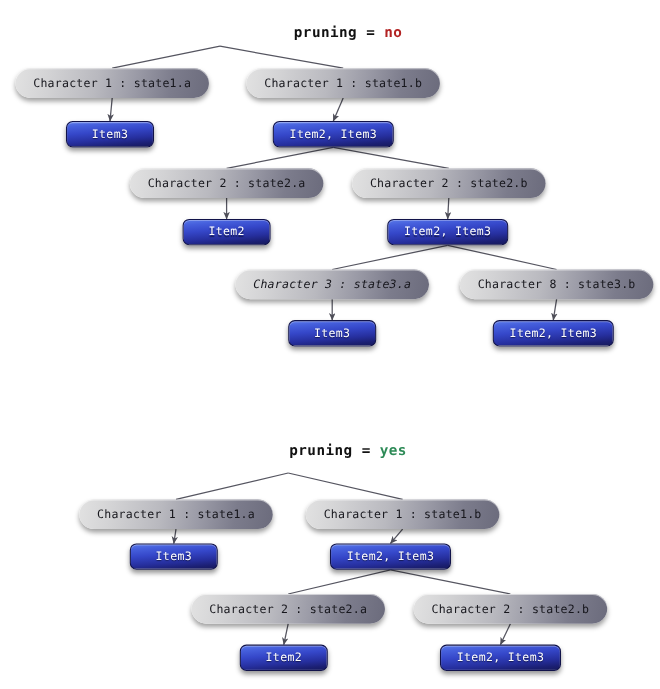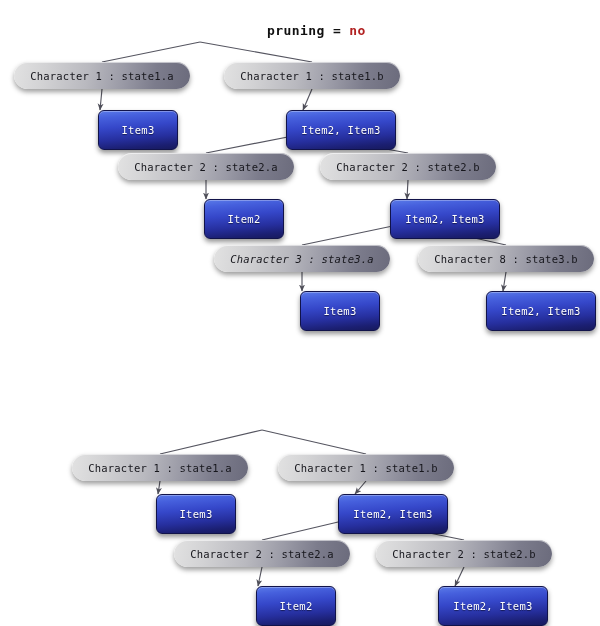--- a/index.html
+++ b/index.html
@@ -69,48 +69,50 @@
         #6b6b7c 100%);
     color: #16161c;
     font-size: 10.5px;
     letter-spacing: 0.2px;
     box-shadow: 0 3px 5px rgba(0,0,0,0.38),
                 0 1px 0 rgba(255,255,255,0.55) inset;
     justify-content: center;
   }
 
   .node-item {
-    height: 40px;
+    height: 24px;
     border-radius: 6px;
     background: linear-gradient(175deg,
         #5a7ae8 0%,
         #4660dd 16%,
         #3547c9 40%,
         #262f9e 68%,
         #1b1f72 88%,
         #171a5e 100%);
     color: #ffffff;
     font-size: 10.5px;
     letter-spacing: 0.3px;
     border: 1px solid #11134a;
     text-shadow: 0 1px 1px rgba(0,0,0,0.5);
     box-shadow: 0 3px 5px rgba(0,0,0,0.42),
                 0 1px 0 rgba(255,255,255,0.30) inset;
-    margin-left: 38px;
   }
 </style>
 </head>
 <body>
 
 <div class="canvas">
 
   <div class="title" style="top:8px;">
     <span>pruning = </span><span class="val-no">no</span>
   </div>
 
+  <div class="title" style="top:388px;">
+    <span>pruning = </span><span class="val-yes">yes</span>
+  </div>
 
   <svg class="edges" id="edge-layer" width="600" height="626" viewBox="0 0 600 626" xmlns="http://www.w3.org/2000/svg">
     <defs>
       <marker id="arrowhead" markerWidth="7" markerHeight="7" refX="5.6" refY="2.6" orient="auto" markerUnits="strokeWidth">
         <path d="M0,0 L6,2.6 L0,5.2 L1.6,2.6 Z" fill="#4e4e58"></path>
       </marker>
     </defs>
     <g id="edge-group">
         <line x1="200" y1="42" x2="102" y2="62" stroke="#555560" stroke-width="1.15"></line>
         <line x1="200" y1="42" x2="312" y2="62" stroke="#555560" stroke-width="1.15"></line>

